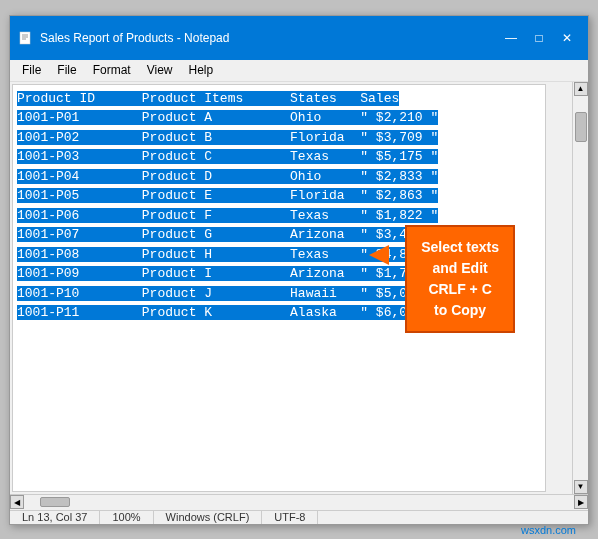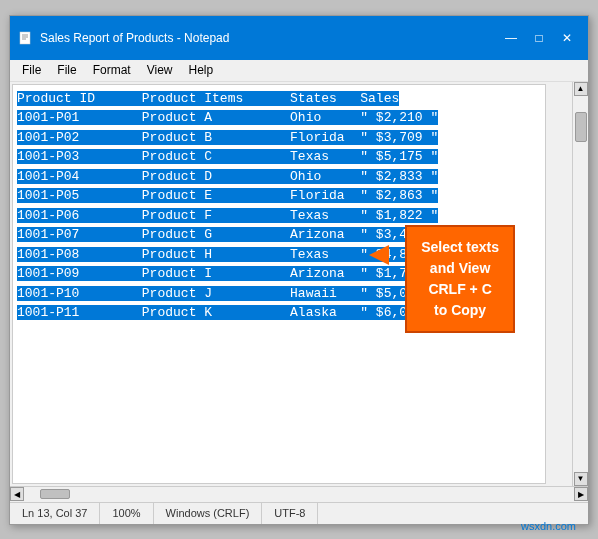--- a/index.html
+++ b/index.html
@@ -168,21 +168,21 @@
       right: 156px;
       top: 160px;
       width: 0;
       height: 0;
       border-top: 10px solid transparent;
       border-bottom: 10px solid transparent;
       border-right: 20px solid #ff6600;
     }
 
     .status-bar {
-      height: 22px;
+      height: 14px;
       background: #f0f0f0;
       border-top: 1px solid #ccc;
       display: flex;
       align-items: center;
       font-size: 11px;
       color: #333;
       flex-shrink: 0;
     }
 
     .status-section {
@@ -257,21 +257,21 @@
 1001-P05        Product E          Florida  " $2,863 "
 1001-P06        Product F          Texas    " $1,822 "
 1001-P07        Product G          Arizona  " $3,410 "
 1001-P08        Product H          Texas    " $4,800 "
 1001-P09        Product I          Arizona  " $1,790 "
 1001-P10        Product J          Hawaii   " $5,000 "
 1001-P11        Product K          Alaska   " $6,000 "</span></pre>
 
       <div class="tooltip-box">
         <span>Select texts</span><br>
-        <span>and View</span><br>
+        <span>and Edit</span><br>
         <span>CRLF + C</span><br>
         <span>to Copy</span>
       </div>
       <div class="tooltip-arrow"></div>
     </div>
     <div class="scrollbar-right">
       <div class="scroll-arrow">▲</div>
       <div class="scrollbar-thumb"></div>
       <div style="flex:1"></div>
       <div class="scroll-arrow">▼</div>

